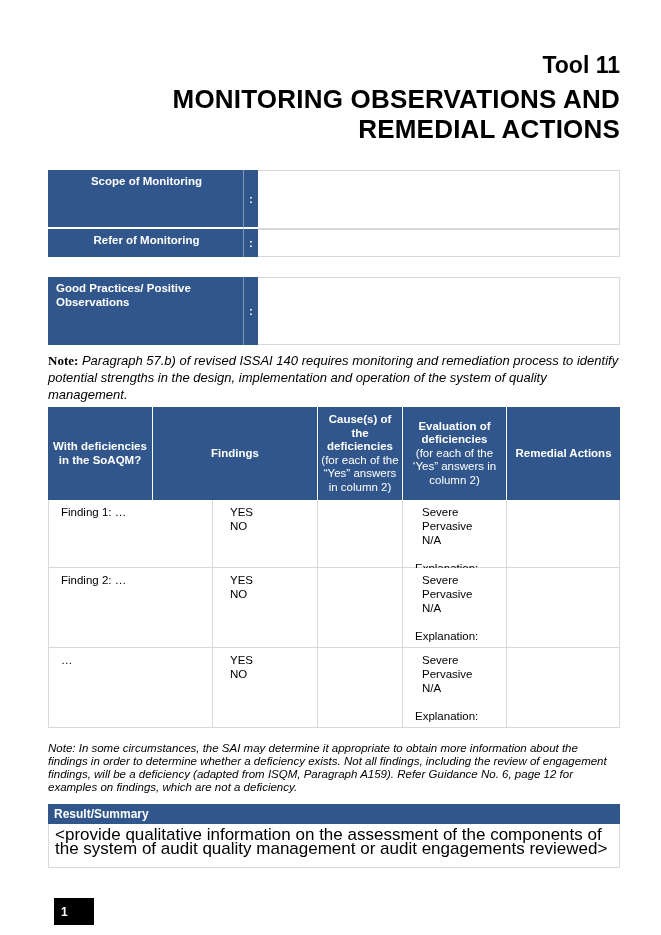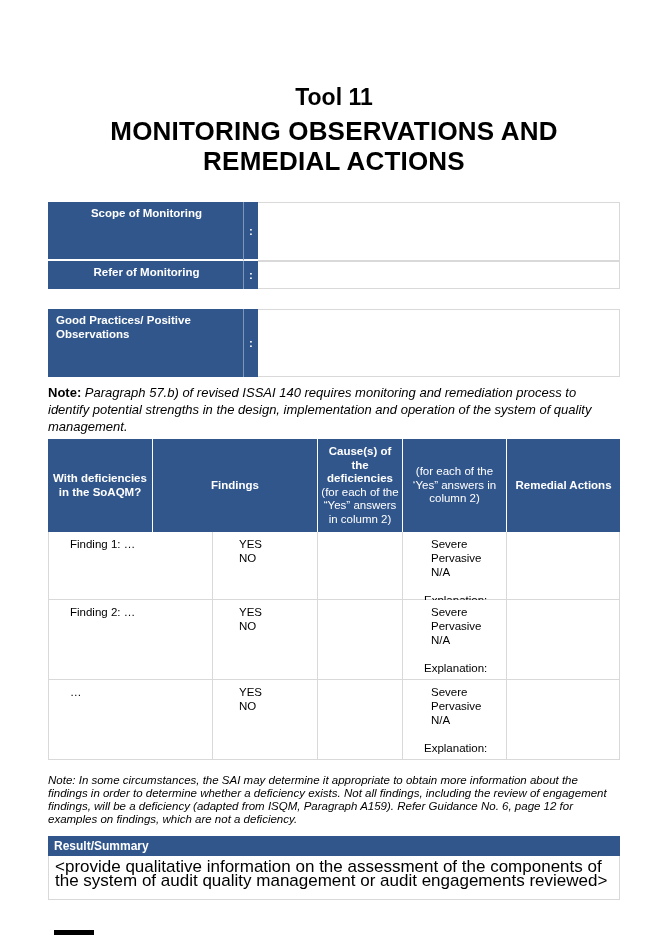--- a/index.html
+++ b/index.html
@@ -3,21 +3,21 @@
 <meta charset="utf-8">
 <style>
   * { box-sizing: border-box; margin: 0; padding: 0; }
   body {
     width: 661px; height: 935px; background: #ffffff; color: #000;
     font-family: "Liberation Sans", sans-serif; overflow: hidden;
   }
   .content { margin-left: 48px; width: 572px; }
 
   
-  .title-block { padding-top: 52px; text-align: center; margin-top: 32px; }
+  .title-block { padding-top: 52px; text-align: right; }
   .title-line1 { font-size: 23px; font-weight: bold; line-height: 26px; margin-bottom: 6px; }
   .title-line2, .title-line3 { font-size: 26px; font-weight: bold; line-height: 30px; letter-spacing: 0.2px; }
 
   
   .lv-table { margin-top: 26px; }
   .lv-row { display: flex; }
   .blue { background: #31568C; color: #fff; }
   .lv-label {
     width: 195px; padding: 4px 6px 4px 8px; font-size: 11.5px; line-height: 14px;
     display: flex; flex-direction: row; justify-content: center;
@@ -29,21 +29,21 @@
   }
   .lv-value { flex: 1; background: #fff; border: 1px solid #D9D9D9; border-left: none; }
   .row-h59 { height: 59px; }
   .row-h28 { height: 28px; }
   .row-h59 .lv-label, .row-h59 .lv-colon { border-bottom: 2px solid #fff; }
   .gp-table { margin-top: 20px; }
   .gp-table .lv-row { height: 68px; }
 
   
   .note1 { margin-top: 7px; font-size: 13px; line-height: 17px; }
-  .note1 .b { font-weight: bold; font-style: normal; }
+  .note1 .b { font-weight: bold; font-style: normal; font-family: Liberation Serif, serif; }
   .note1 .i { font-style: italic; }
   .note2 { margin-top: 14px; font-size: 11.5px; line-height: 13px; font-style: italic; }
 
   
   .ftable { margin-top: 4px; }
   .frow { display: flex; }
   .hcell {
     background: #31568C; color: #fff; height: 93px; padding: 4px 3px;
     display: flex; flex-direction: column; justify-content: center; align-items: center;
     text-align: center; font-size: 11.5px; line-height: 13.5px; border-right: 1px solid #fff;
@@ -51,21 +51,21 @@
   .hcell:last-child { border-right: none; }
   .hcell .hb { font-weight: bold; }
   .hcell .hs { font-weight: normal; }
   .c1 { width: 165px; }
   .c2 { width: 105px; }
   .c3 { width: 85px; }
   .c4 { width: 104px; }
   .c5 { width: 113px; }
   .bcell {
     background: #fff; border-right: 1px solid #D9D9D9; border-bottom: 1px solid #D9D9D9;
-    font-size: 11.5px; line-height: 14px; padding: 5px 21px;
+    font-size: 11.5px; line-height: 14px; padding: 5px 12px;
   }
   .bcell.first { border-left: 1px solid #D9D9D9; }
   .brow1 .bcell { height: 68px; }
   .brow2 .bcell, .brow3 .bcell { height: 80px; }
   .yn { padding-left: 5px; }
   .opt { padding-left: 7px; }
   .expl { margin-top: 14px; }
 
   
   .rs { margin-top: 10px; }
@@ -127,20 +127,21 @@
         <span class="hb">With deficiencies in the SoAQM?</span>
       </div>
       <div class="hcell c1">
         <span class="hb">Findings</span>
       </div>
       <div class="hcell c3">
         <span class="hb">Cause(s) of the deficiencies</span>
         <span class="hs">(for each of the “Yes” answers in column 2)</span>
       </div>
       <div class="hcell c4">
+        <span class="hb">Evaluation of deficiencies</span>
         <span class="hs">(for each of the ‘Yes” answers in column 2)</span>
       </div>
       <div class="hcell c5">
         <span class="hb">Remedial Actions</span>
       </div>
     </div>
 
     <div class="frow brow1">
       <div class="bcell c1 first">Finding 1: …</div>
       <div class="bcell c2">

